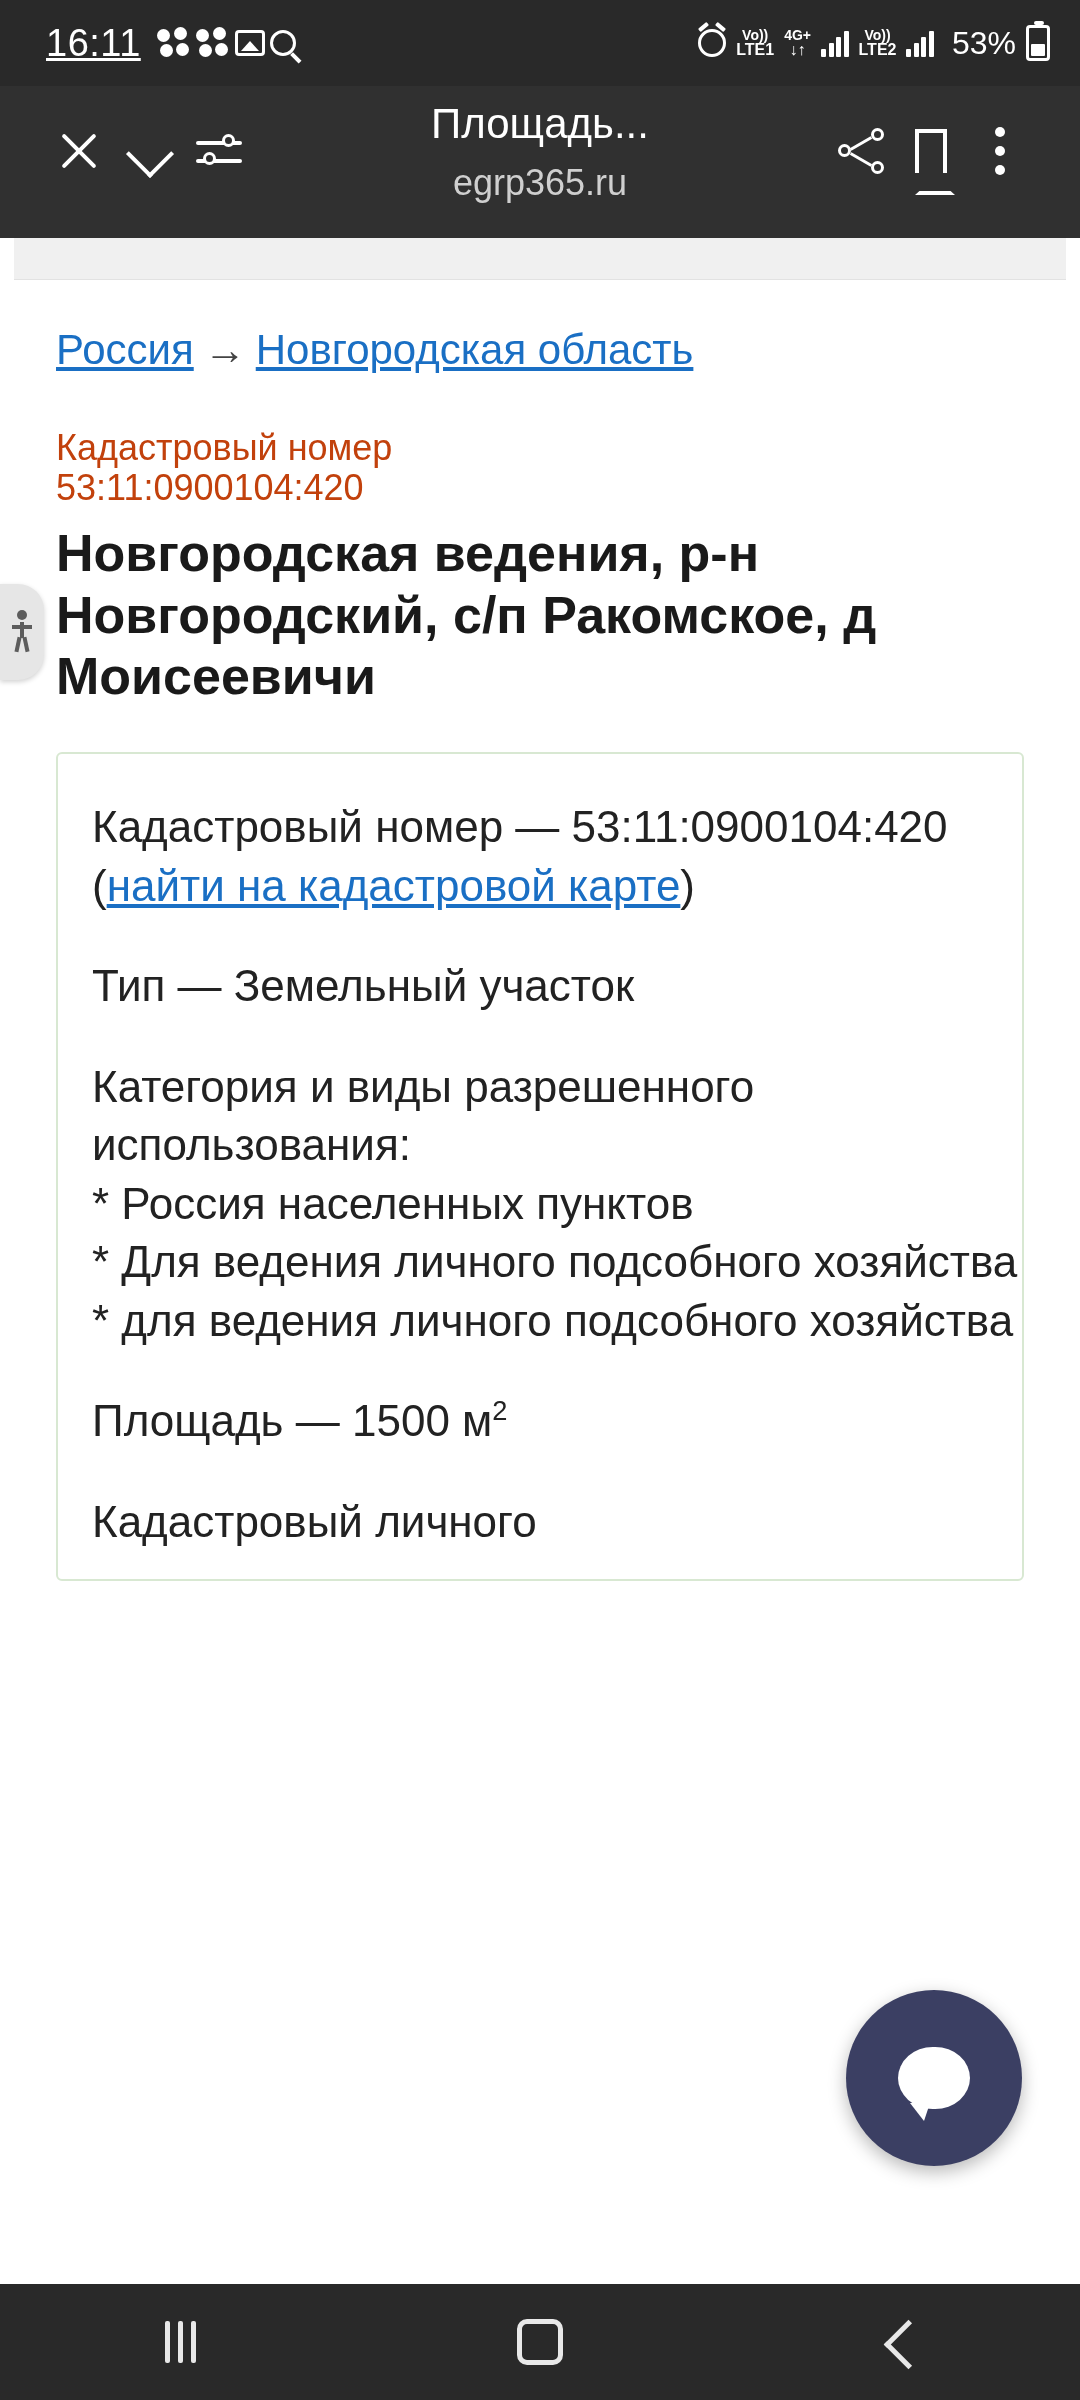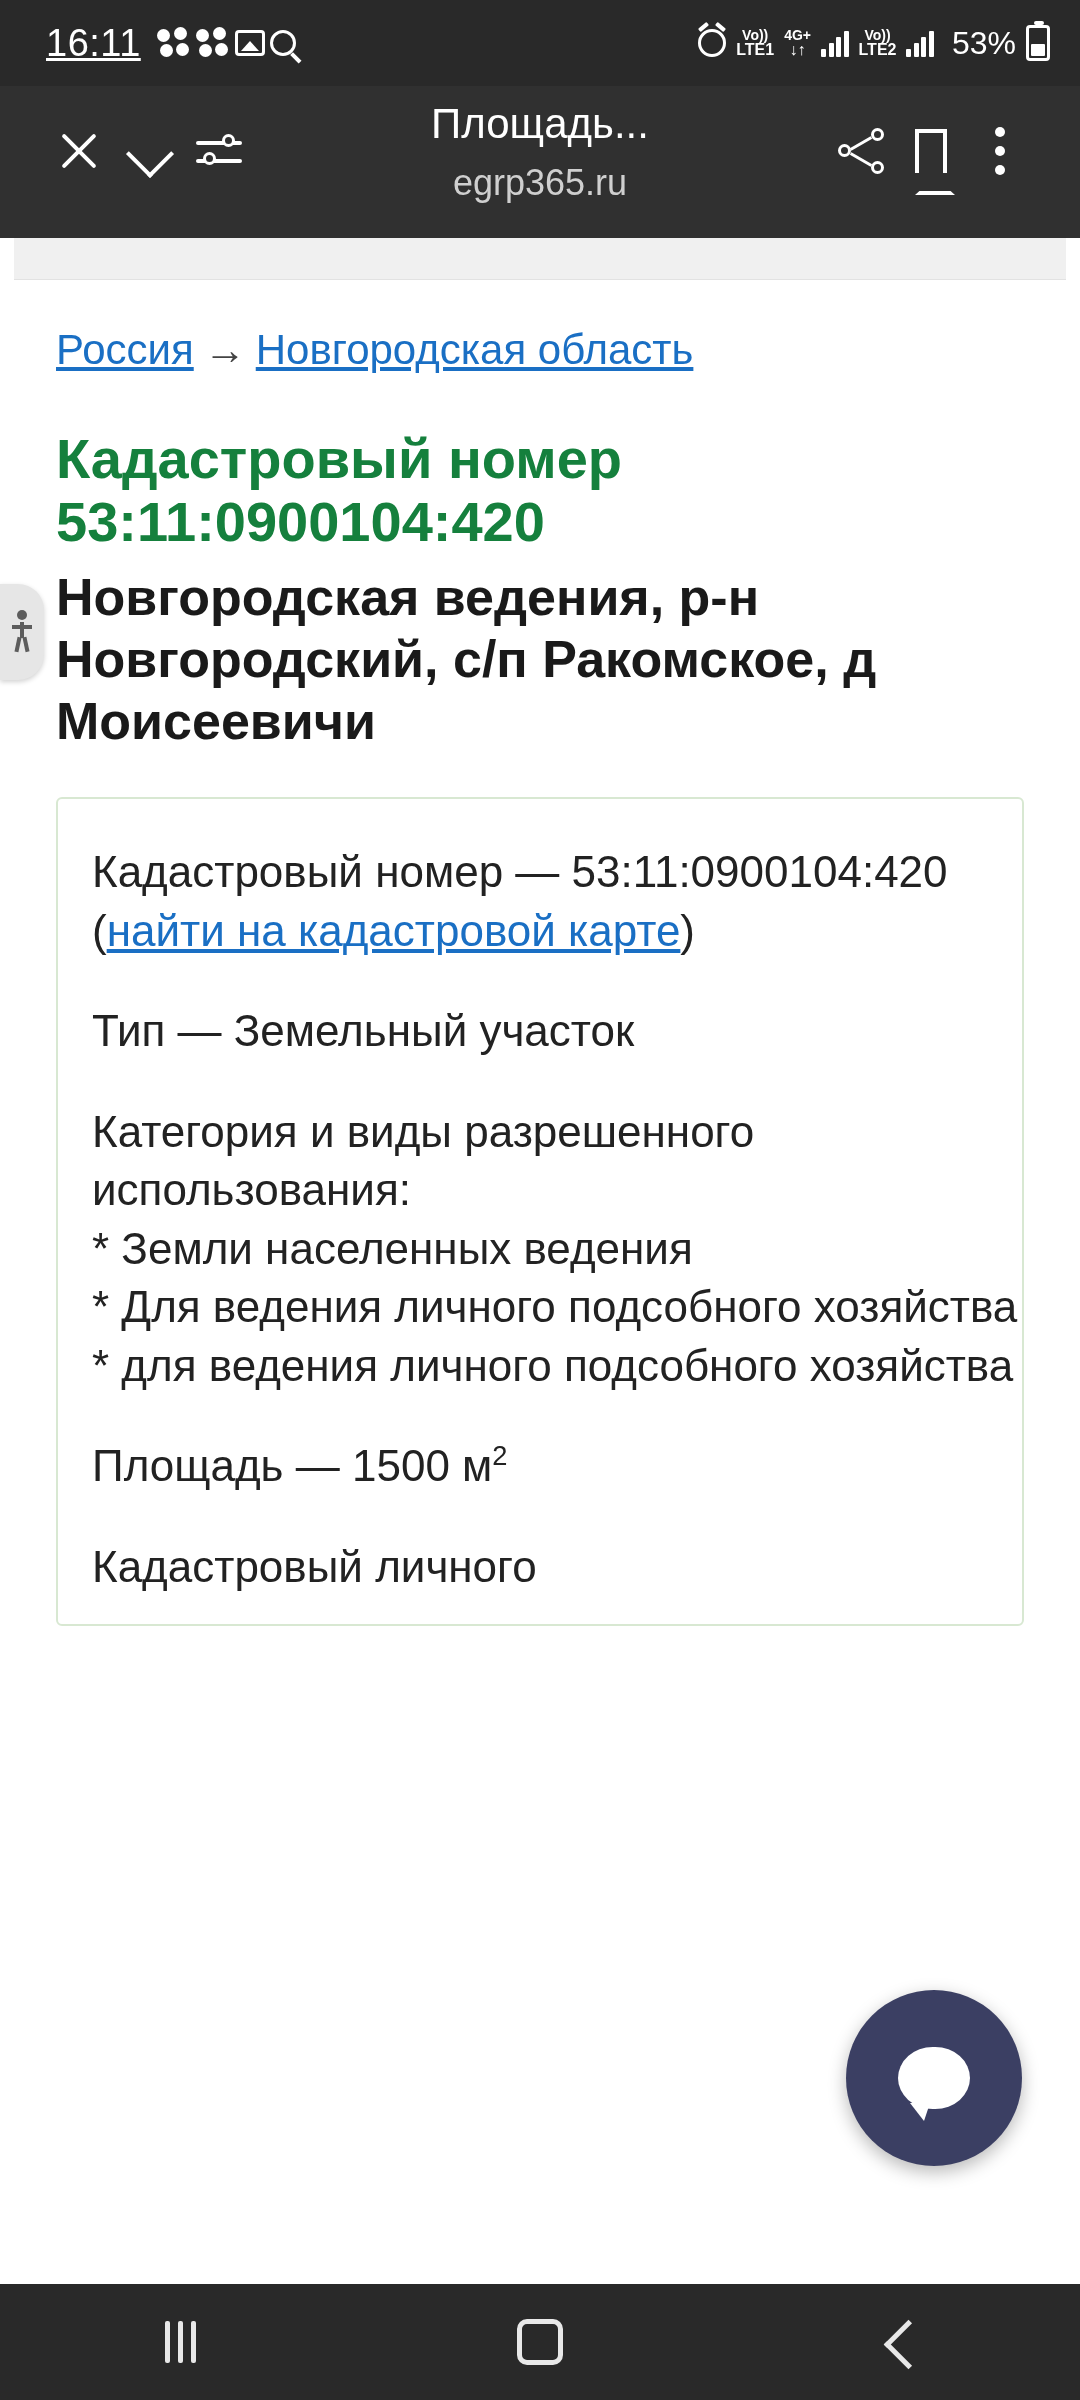--- a/index.html
+++ b/index.html
@@ -209,24 +209,24 @@
     color: #333;
     white-space: nowrap;
   }
   .breadcrumb a {
     color: #1a6fc4;
   }
   .breadcrumb .sep { color: #444; padding: 0 10px; }
 
   .cad-label {
     margin-top: 54px;
-    font-size: 56px;
+    font-size: 36px;
     line-height: 1.12;
-    color: #15803d;
-    font-weight: 700;
+    color: #c2410c;
+    font-weight: 400;
   }
   .h1 {
     margin-top: 14px;
     font-size: 52px;
     line-height: 1.19;
     font-weight: bold;
     color: #1a1a1a;
   }
 
   .infobox {
@@ -430,21 +430,21 @@
 
       <h1 class="h1">Новгородская ведения, р-н Новгородский, с/п Ракомское, д Моисеевичи</h1>
 
       <div class="infobox">
         <p><span>Кадастровый номер — 53:11:0900104:420 (</span><a href="#">найти на кадастровой карте</a><span>)</span></p>
 
         <p>Тип — Земельный участок</p>
 
         <p class="tight">Категория и виды разрешенного использования:</p>
         <div class="list">
-          <div>* Земли населенных ведения</div>
+          <div>* Россия населенных пунктов</div>
           <div>* Для ведения личного подсобного хозяйства</div>
           <div>* для ведения личного подсобного хозяйства</div>
         </div>
 
         <p><span>Площадь — 1500 м</span><sup>2</sup></p>
 
         <p>Кадастровый личного</p>
       </div>
     </div>
 

